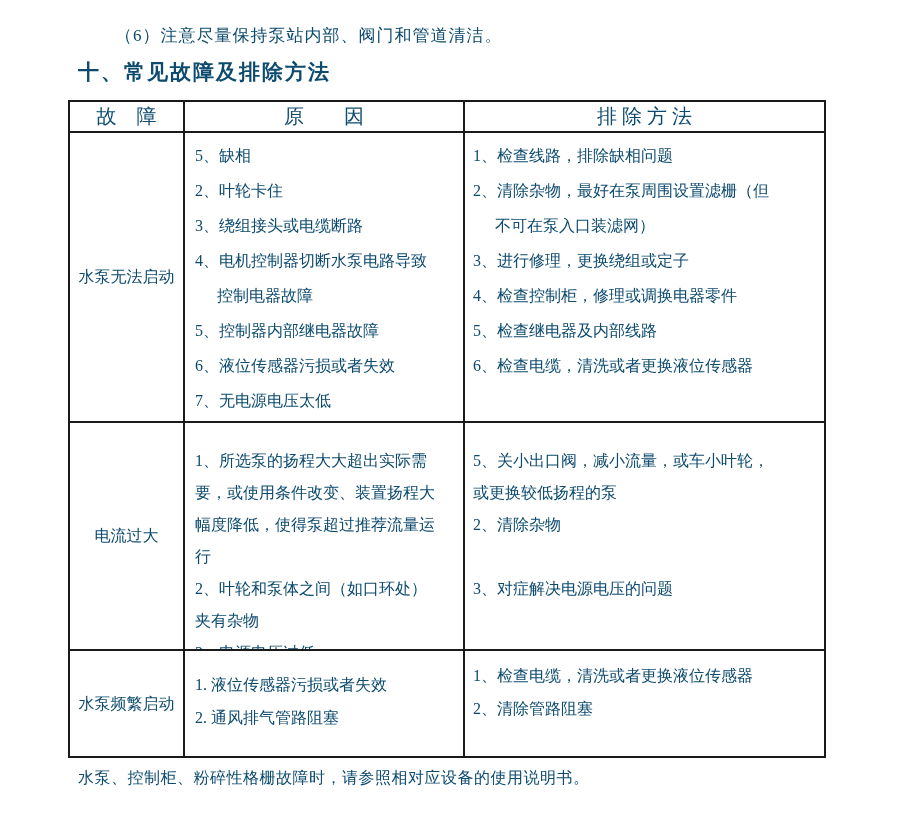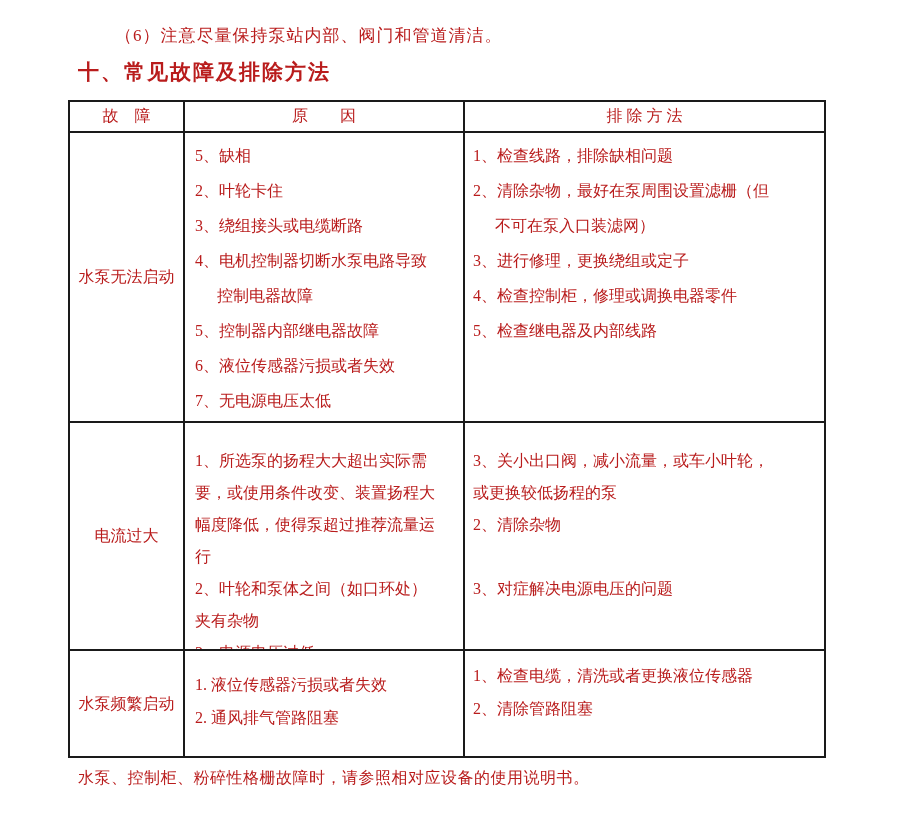--- a/index.html
+++ b/index.html
@@ -1,21 +1,21 @@
 <!DOCTYPE html>
 <html><head>
 <meta charset="utf-8">
 <style>
   * { margin:0; padding:0; box-sizing:border-box; }
   html,body { background:#ffffff; }
   .page {
     position:relative;
     width:900px; height:821px;
     background:#ffffff;
-    color:#b91c1c;
+    color:#0c4a6e;
     font-family:"Liberation Serif","DejaVu Serif",serif;
     overflow:hidden;
   }
   .note {
     position:absolute; left:115px; top:24px;
     font-size:17px; letter-spacing:1px; white-space:nowrap;
   }
   .heading {
     position:absolute; left:78px; top:58px;
     font-size:21px; font-weight:bold; letter-spacing:2px; white-space:nowrap;
@@ -31,21 +31,21 @@
   }
   .cell {
     border-right:2px solid #1a1a1a;
     border-bottom:2px solid #1a1a1a;
     overflow:hidden;
   }
   .cell.last-col { border-right:none; }
   .cell.last-row { border-bottom:none; }
   .hdr {
     display:flex; align-items:center; justify-content:center;
-    font-size:16px; white-space:pre;
+    font-size:20px; white-space:pre;
   }
   .fault-cell {
     display:flex; flex-direction:row;
     justify-content:center; align-items:center;
     text-align:center; line-height:40px;
   }
   .list-cell { padding:5px 6px 0 10px; }
   .remedy-cell { padding-left:8px; }
   .line { line-height:35px; white-space:nowrap; }
   .r1 .line { line-height:32px; }
@@ -89,36 +89,37 @@
       <div class="line">6、液位传感器污损或者失效</div>
       <div class="line">7、无电源电压太低</div>
     </div>
     <div class="cell list-cell remedy-cell last-col r0">
       <div class="line">1、检查线路，排除缺相问题</div>
       <div class="line">2、清除杂物，最好在泵周围设置滤栅（但</div>
       <div class="line ind">不可在泵入口装滤网）</div>
       <div class="line">3、进行修理，更换绕组或定子</div>
       <div class="line">4、检查控制柜，修理或调换电器零件</div>
       <div class="line">5、检查继电器及内部线路</div>
+      <div class="line">6、检查电缆，清洗或者更换液位传感器</div>
     </div>
 
     <div class="cell fault-cell">
       <div class="fline">电流过大</div>
     </div>
     <div class="cell list-cell r1">
       <div class="line">1、所选泵的扬程大大超出实际需</div>
       <div class="line">要，或使用条件改变、装置扬程大</div>
       <div class="line">幅度降低，使得泵超过推荐流量运</div>
       <div class="line">行</div>
       <div class="line">2、叶轮和泵体之间（如口环处）</div>
       <div class="line">夹有杂物</div>
       <div class="line">3、电源电压过低</div>
     </div>
     <div class="cell list-cell remedy-cell last-col r1">
-      <div class="line">3、关小出口阀，减小流量，或车小叶轮，</div>
+      <div class="line">5、关小出口阀，减小流量，或车小叶轮，</div>
       <div class="line">或更换较低扬程的泵</div>
       <div class="line">2、清除杂物</div>
       <div class="spacer"></div>
       <div class="line">3、对症解决电源电压的问题</div>
     </div>
 
     <div class="cell fault-cell last-row">
       <div class="fline">水泵频繁启</div>
       <div class="fline">动</div>
     </div>

